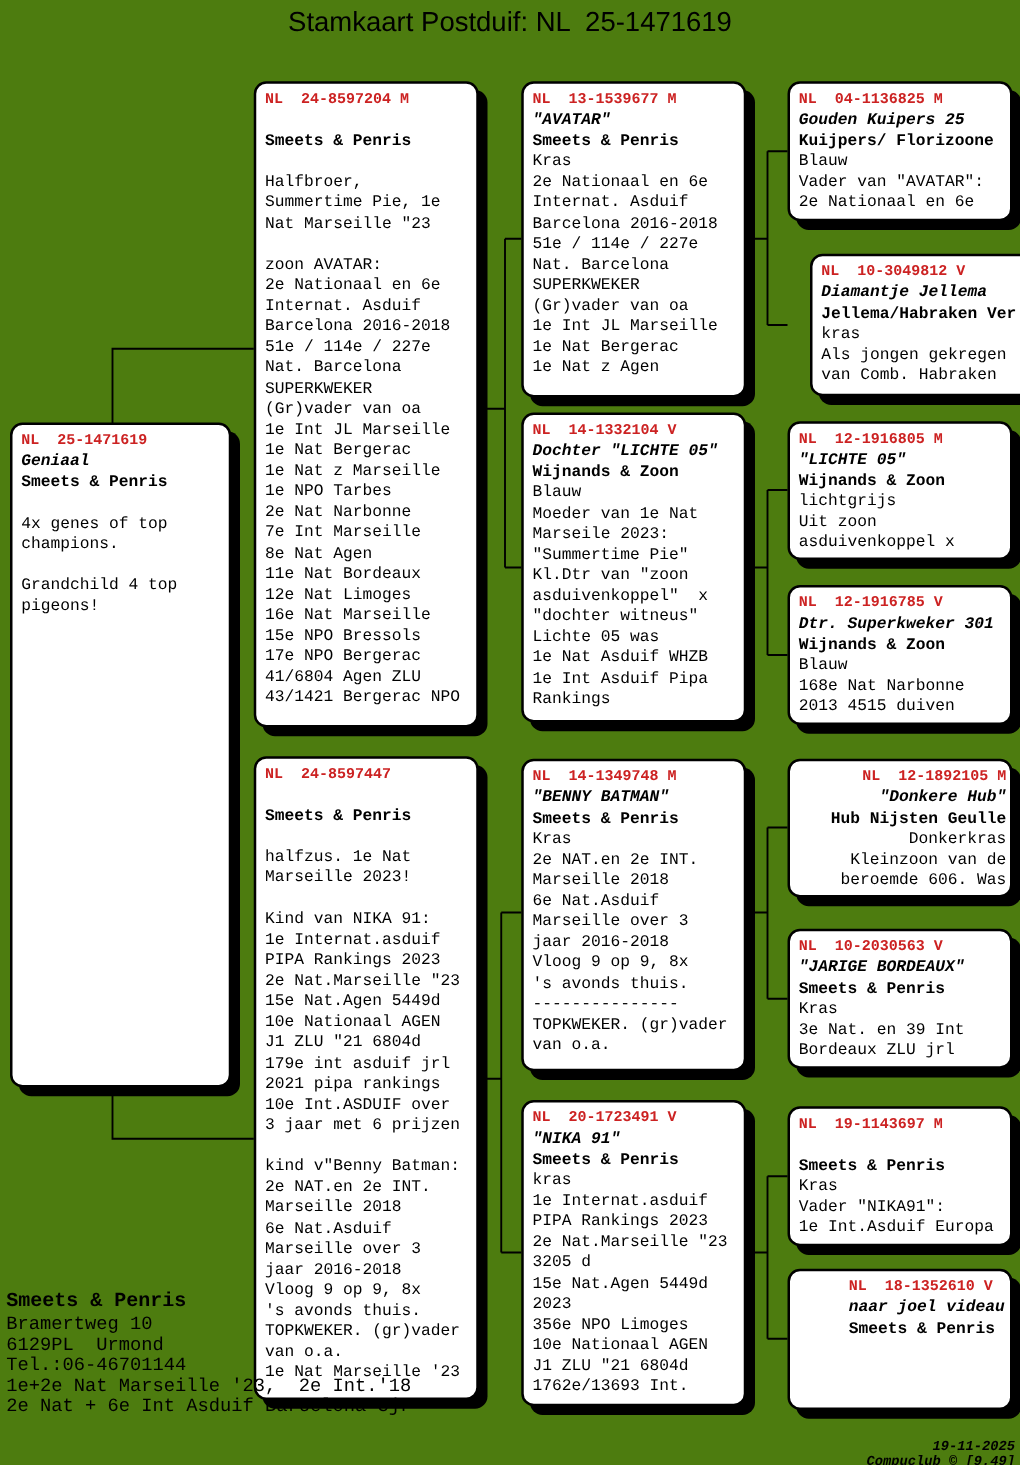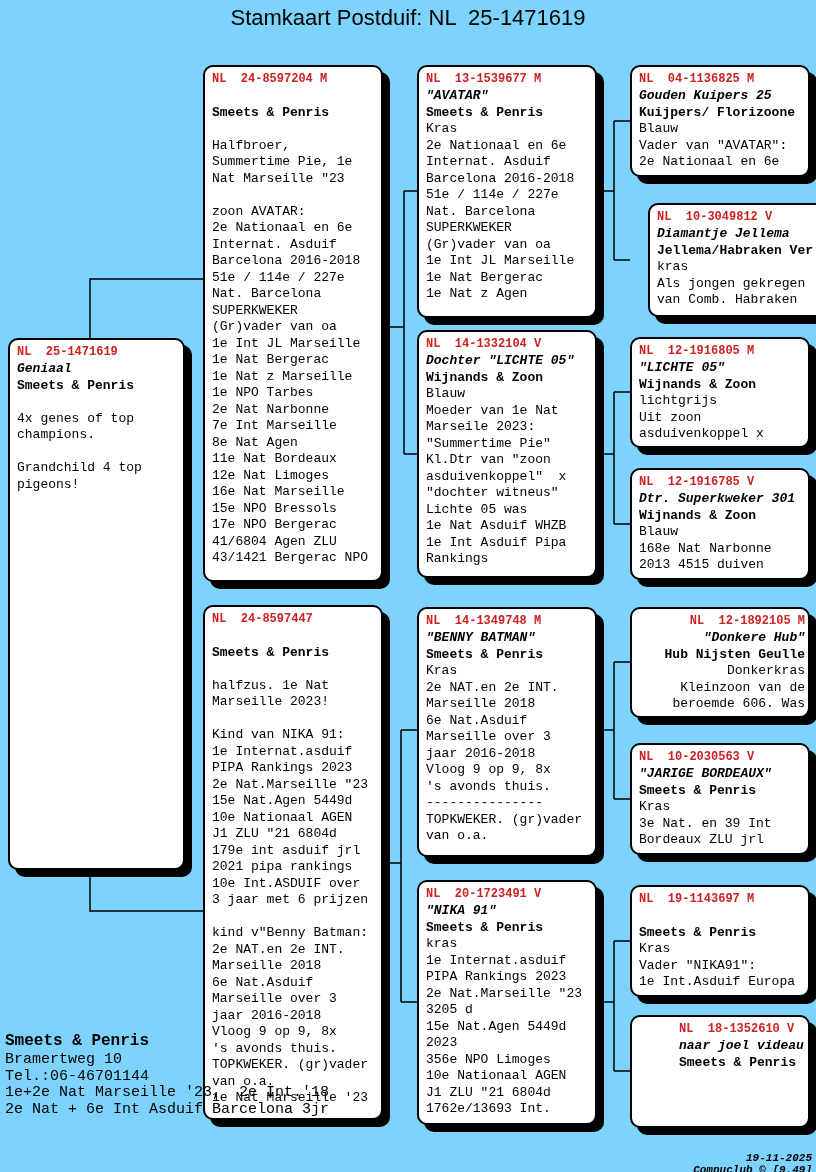--- a/index.html
+++ b/index.html
@@ -1,16 +1,16 @@
 <!DOCTYPE html>
 <html style="--ring-red: #cc2222;"><head>
 <meta charset="utf-8">
 <style>
   html,body{margin:0;padding:0;background:#fff;}
-  .page{position:relative;width:816px;height:1172px;background:#7dd3fc;overflow:hidden;
+  .page{position:relative;width:816px;height:1172px;background:#4d7c0f;overflow:hidden;
         font-family:"Liberation Mono",monospace;color:#000;}
   .title{position:absolute;top:5px;left:0;width:100%;text-align:center;
          font-family:"Liberation Sans",sans-serif;font-size:22px;white-space:pre;}
   .connectors{position:absolute;top:0;left:0;z-index:1;}
   .pbox{position:absolute;background:#fff;border:2px solid #000;border-radius:10px;
         box-shadow:7px 7px 0 #000;box-sizing:border-box;padding:4px 3px 0 7px;z-index:2;}
   .ring{color:var(--ring-red,#cc2222);font-weight:bold;font-size:12px;line-height:17px;white-space:pre;}
   .bline{font-size:13px;line-height:16.5px;min-height:16.5px;white-space:pre;}
   .b{font-weight:bold;}
   .bi{font-weight:bold;font-style:italic;}
@@ -240,20 +240,21 @@
       <div class="pbox" style="left: 630px; top: 1015px; width: 180px; height: 113px; padding-left: 47px;">
         <div class="ring">NL  18-1352610 V</div>
         <div class="bline bi">naar joel videau</div>
         <div class="bline b">Smeets &amp; Penris</div>
       </div>
     </div>
 
   <div class="owner">
     <div class="owner-name">Smeets &amp; Penris</div>
     <div class="owner-line">Bramertweg 10</div>
+    <div class="owner-line">6129PL  Urmond</div>
     <div class="owner-line">Tel.:06-46701144</div>
     <div class="owner-line">1e+2e Nat Marseille '23,  2e Int.'18</div>
     <div class="owner-line">2e Nat + 6e Int Asduif Barcelona 3jr</div>
   </div>
 
   <div class="footer">
     <span>19-11-2025</span>
     <span>Compuclub © [9.49]</span>
     
   </div>

